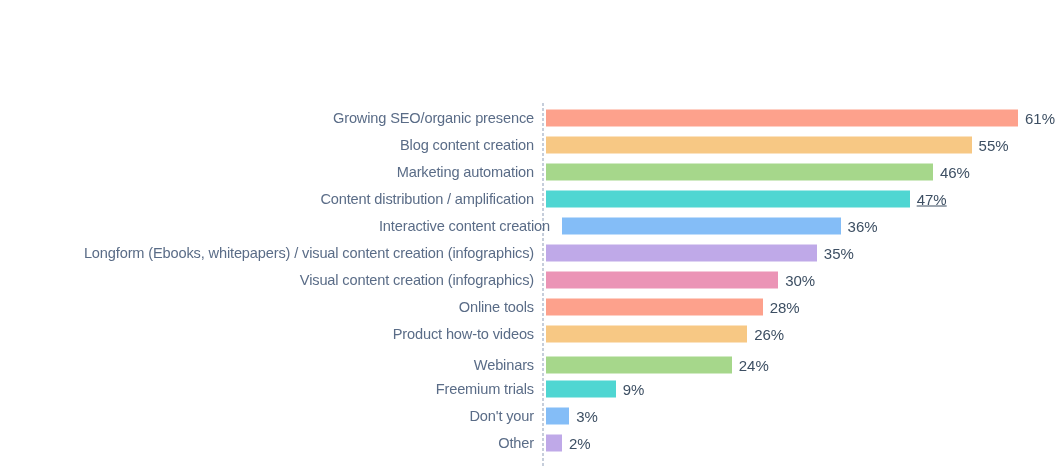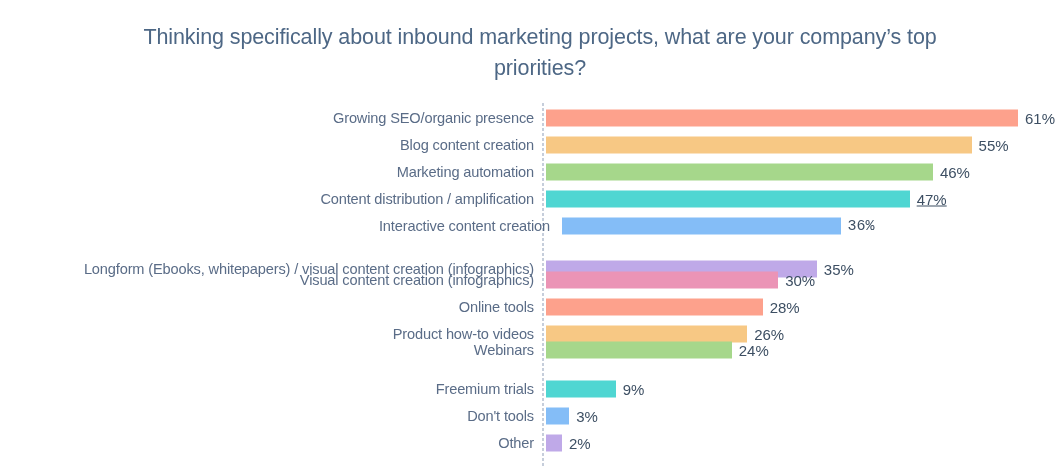--- a/index.html
+++ b/index.html
@@ -87,21 +87,20 @@
     font-size: 15px;
     color: #3d4f63;
     font-family: "Liberation Sans", sans-serif;
   }
 </style>
 </head>
 <body>
 
 <div id="chart-root">
 
-  <div id="chart-title">Thinking specifically about inbound marketing projects, what are your company’s top priorities?</div>
 
   <div id="plot-area">
     <div id="axis-line"></div>
     <div id="bars-container">
         <div class="bar-row" style="top: 1px;">
           <div class="cat-label">Growing SEO/organic presence</div>
           <div class="bar-track">
             <div class="bar-fill" title="Growing SEO/organic presence: 61%" style="width: 472px; background: rgb(253, 161, 140);"></div>
           </div>
           <div class="val-label" style="left: 1025px;">61%</div>
@@ -125,23 +124,23 @@
           <div class="bar-track">
             <div class="bar-fill" title="Content distribution / amplification: 47%" style="width: 363.672px; background: rgb(79, 214, 210);"></div>
           </div>
           <div class="val-label" style="left: 916.672px; text-decoration: underline;">47%</div>
         </div>
         <div class="bar-row" style="top: 109.4px; margin-left: 16px;">
           <div class="cat-label">Interactive content creation</div>
           <div class="bar-track">
             <div class="bar-fill" title="Interactive content creation: 36%" style="width: 278.557px; background: rgb(132, 189, 247);"></div>
           </div>
-          <div class="val-label" style="left: 831.557px; font-family: Liberation Mono, monospace;">36%</div>
+          <div class="val-label" style="left: 831.557px;">36%</div>
         </div>
-        <div class="bar-row" style="top: 136.5px; margin-top: 16px;">
+        <div class="bar-row" style="top: 136.5px;">
           <div class="cat-label">Longform (Ebooks, whitepapers) / visual content creation (infographics)</div>
           <div class="bar-track">
             <div class="bar-fill" title="Longform (Ebooks, whitepapers) / visual content creation (infographics): 35%" style="width: 270.82px; background: rgb(191, 169, 232);"></div>
           </div>
           <div class="val-label" style="left: 823.82px;">35%</div>
         </div>
         <div class="bar-row" style="top: 163.6px;">
           <div class="cat-label">Visual content creation (infographics)</div>
           <div class="bar-track">
             <div class="bar-fill" title="Visual content creation (infographics): 30%" style="width: 232.131px; background: rgb(235, 148, 182);"></div>
@@ -155,36 +154,36 @@
           </div>
           <div class="val-label" style="left: 769.656px;">28%</div>
         </div>
         <div class="bar-row" style="top: 217.8px;">
           <div class="cat-label">Product how-to videos</div>
           <div class="bar-track">
             <div class="bar-fill" title="Product how-to videos: 26%" style="width: 201.18px; background: rgb(247, 200, 132);"></div>
           </div>
           <div class="val-label" style="left: 754.18px;">26%</div>
         </div>
-        <div class="bar-row" style="top: 233px;">
+        <div class="bar-row" style="top: 248px;">
           <div class="cat-label">Webinars</div>
           <div class="bar-track">
             <div class="bar-fill" title="Webinars: 24%" style="width: 185.705px; background: rgb(166, 215, 139);"></div>
           </div>
           <div class="val-label" style="left: 738.705px;">24%</div>
         </div>
         <div class="bar-row" style="top: 272px;">
           <div class="cat-label">Freemium trials</div>
           <div class="bar-track">
             <div class="bar-fill" title="Freemium trials: 9%" style="width: 69.6393px; background: rgb(79, 214, 210);"></div>
           </div>
           <div class="val-label" style="left: 622.639px;">9%</div>
         </div>
         <div class="bar-row" style="top: 299.1px;">
-          <div class="cat-label">Don't tools</div>
+          <div class="cat-label">Don't your</div>
           <div class="bar-track">
             <div class="bar-fill" title="Don't know: 3%" style="width: 23.2131px; background: rgb(132, 189, 247);"></div>
           </div>
           <div class="val-label" style="left: 576.213px;">3%</div>
         </div>
         <div class="bar-row" style="top: 326.2px;">
           <div class="cat-label">Other</div>
           <div class="bar-track">
             <div class="bar-fill" title="Other: 2%" style="width: 16px; background: rgb(191, 169, 232);"></div>
           </div>

